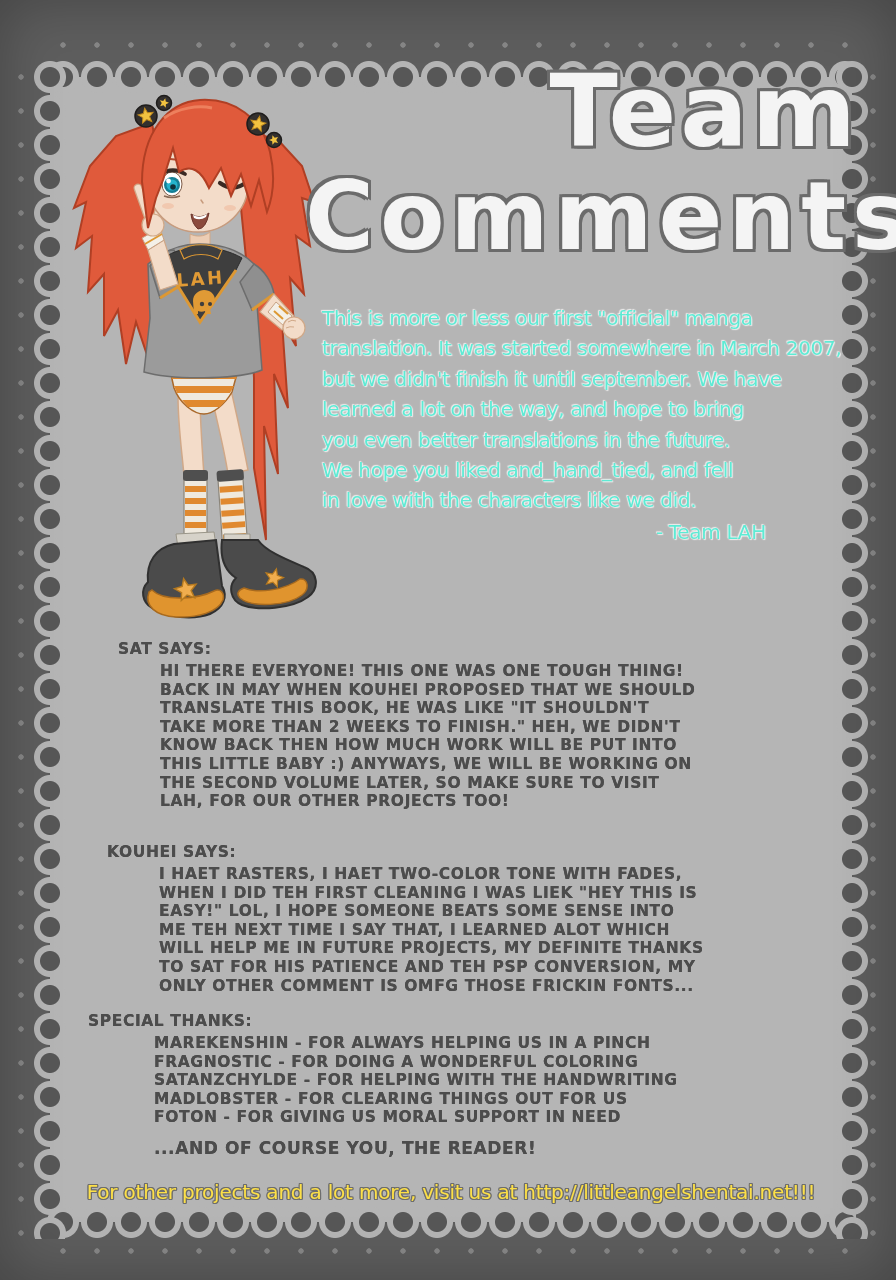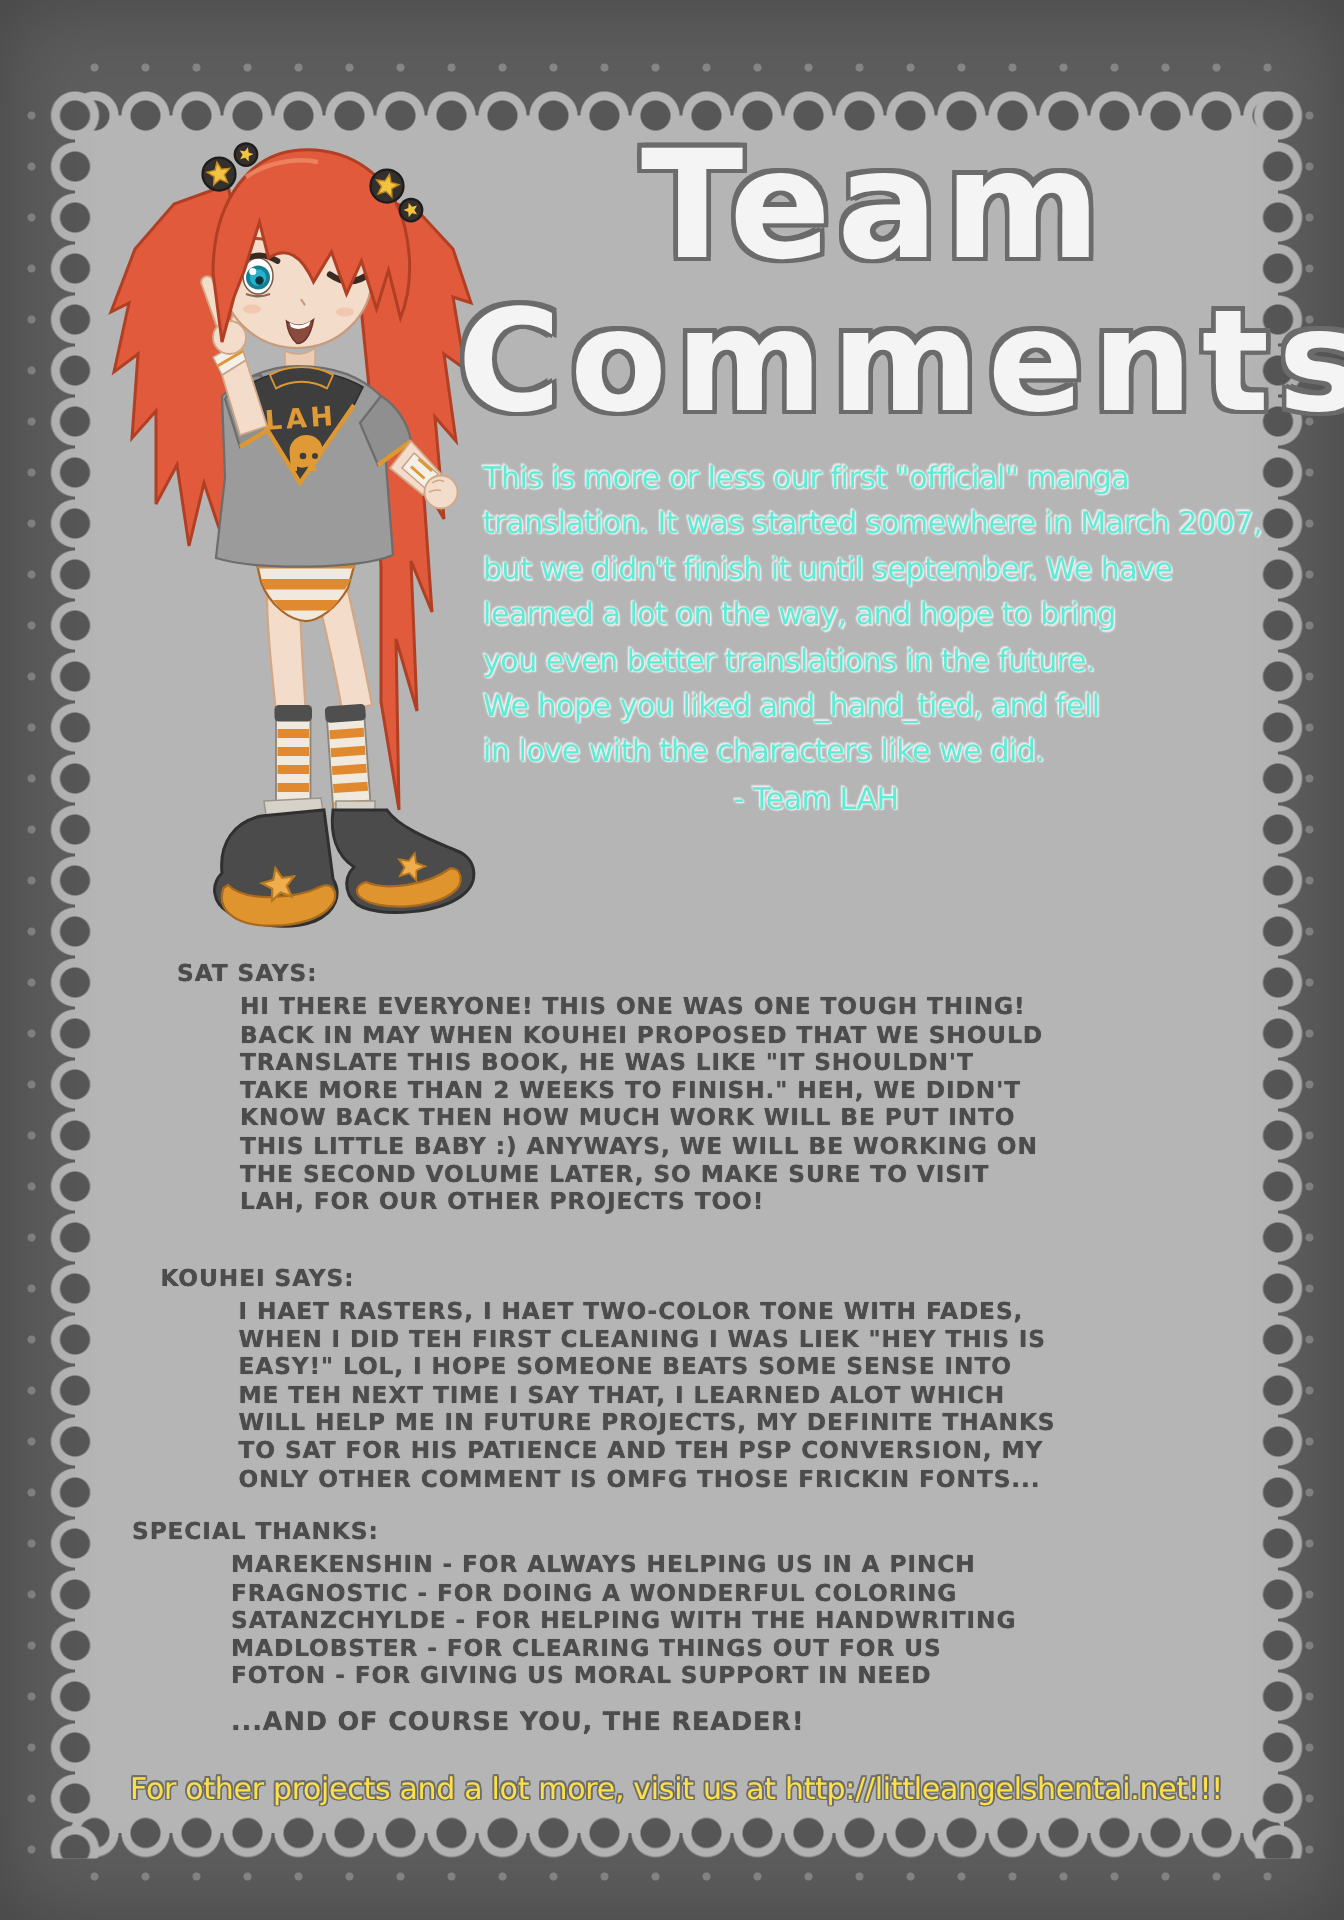--- a/index.html
+++ b/index.html
@@ -46,39 +46,39 @@
     width:10px;top:60px;height:1179px;
     background-image:radial-gradient(circle at 5px 5px, #8f8f8f 2.4px, rgba(0,0,0,0) 3px);
     background-size:10px 34px;background-repeat:repeat-y;background-position:0 12px;
   }
   .marks-top{top:40px;}
   .marks-bottom{top:1246px;}
   .marks-left{left:16px;}
   .marks-right{left:868px;}
 
   
-  .title{position:absolute;left:305px;top:84px;width:555px;text-align:center;z-index:4;}
+  .title{position:absolute;left:305px;top:59px;width:555px;text-align:right;z-index:4;}
   .title-l1,.title-l2{
     font-weight:bold;color:#f4f4f4;white-space:nowrap;
     text-shadow:
       -3px -3px 0 #6b6b6b, 3px -3px 0 #6b6b6b, -3px 3px 0 #6b6b6b, 3px 3px 0 #6b6b6b,
       -3px 0 0 #6b6b6b, 3px 0 0 #6b6b6b, 0 -3px 0 #6b6b6b, 0 3px 0 #6b6b6b,
       -2px -2px 0 #6b6b6b, 2px 2px 0 #6b6b6b, 2px -2px 0 #6b6b6b, -2px 2px 0 #6b6b6b;
   }
   .title-l1{font-size:100px;line-height:106px;letter-spacing:4px;}
   .title-l2{font-size:94px;line-height:100px;letter-spacing:6px;margin-top:2px;}
 
   
   .intro{
     position:absolute;left:322px;top:303px;width:478px;z-index:4;
     font-size:20px;line-height:30.4px;letter-spacing:-0.3px;color:#5eead4;
     text-shadow:0 0 1px #fdfdfd, 0 0 2px #f5f5f5, 1px 1px 1px #e9e9e9, -1px -1px 1px #e9e9e9;
   }
   .iline{white-space:nowrap;}
-  .signature{text-align:center;padding-right:34px;margin-top:1px;}
+  .signature{text-align:right;padding-right:34px;margin-top:1px;}
 
   
   .comic{
     font-weight:bold;color:#4c4c4c;letter-spacing:0.6px;
     text-shadow:0 0 0.5px #4c4c4c;
   }
   .section{position:absolute;z-index:4;}
   .sec-heading{font-size:15.5px;line-height:18px;white-space:nowrap;}
   .sec-body{margin-top:4px;font-size:15.5px;line-height:18.6px;}
   .cline{white-space:nowrap;}

